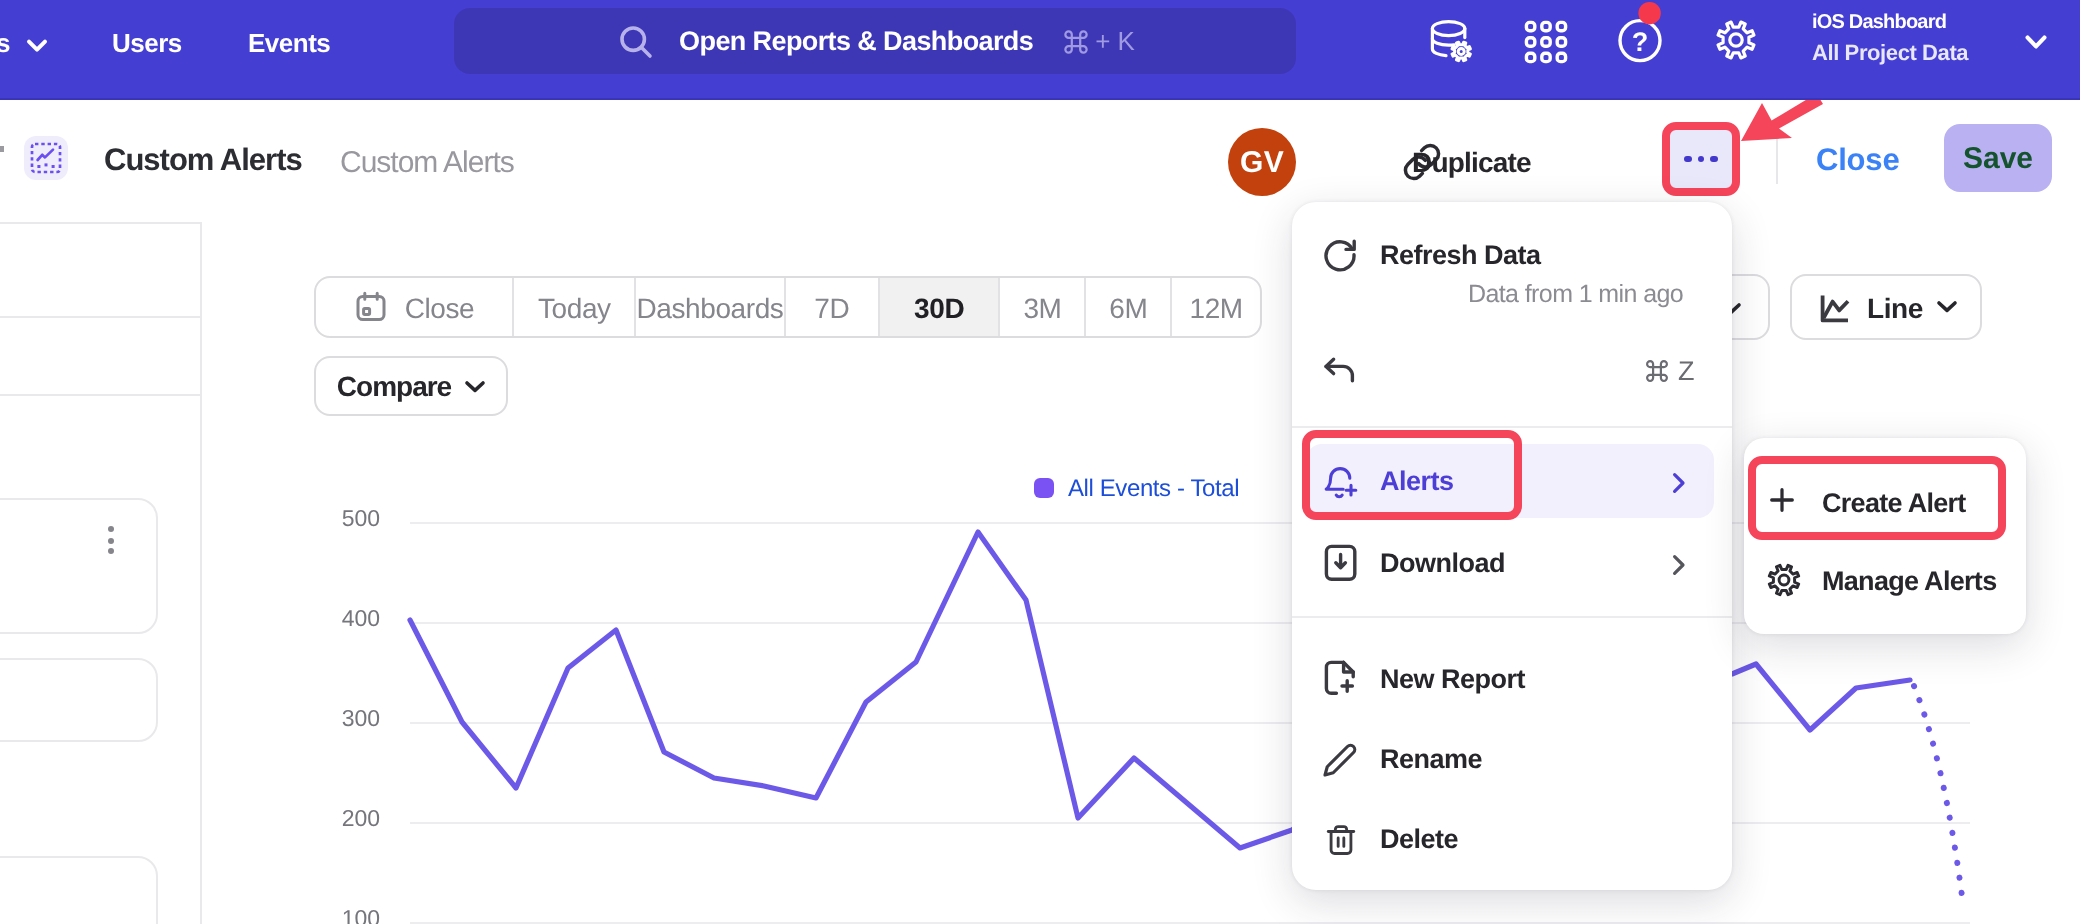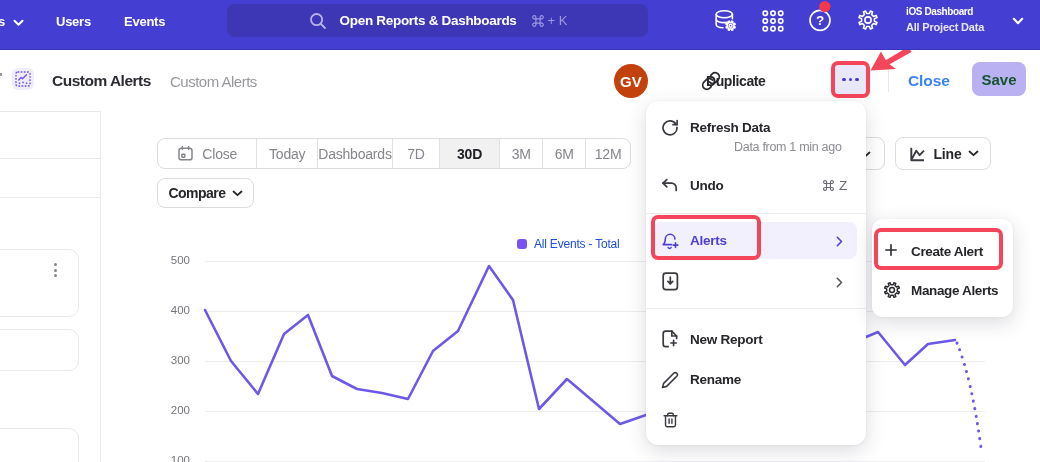--- a/index.html
+++ b/index.html
@@ -152,21 +152,20 @@
     <path d="M15.2 6.6 A7 7 0 1 0 16 9.4"></path>
     <path d="M16.1 2.6 V6.7 H12"></path>
   </svg>
   <div class="mi mtxt" style="left:44px;top:19px;width:150px;position:absolute;">Refresh Data</div>
   <div class="mi msub" style="left:44px;top:39px;width:160px;position:absolute;margin-left:44px;">Data from 1 min ago</div>
 
   <svg class="abs" style="left:15px;top:77px" width="18" height="16" viewBox="0 0 18 16" fill="none" stroke="#3a3a40" stroke-width="1.7" stroke-linecap="round" stroke-linejoin="round">
     <path d="M5.8 1.6 L2 5.2 L5.8 8.8"></path>
     <path d="M2 5.2 H10.6 A4.6 4.6 0 0 1 15.2 9.8 V12.4"></path>
   </svg>
-  <div class="mi mtxt" style="left:44px;top:77px;position:absolute;">Undo</div>
   <div class="abs" style="left:176px;top:77px;display:flex;align-items:center;gap:4px;color:#6b6b72;">
     <svg width="13" height="13" viewBox="0 0 20 20" fill="none" stroke="#6b6b72" stroke-width="1.7">
         <path d="M7 7 h6 v6 h-6 z M7 7 H4.8 A2.3 2.3 0 1 1 7 4.8 V7 M13 7 V4.8 A2.3 2.3 0 1 1 15.2 7 H13 M13 13 h2.2 a2.3 2.3 0 1 1 -2.2 2.2 V13 M7 13 v2.2 A2.3 2.3 0 1 1 4.8 13 H7"></path>
       </svg>
     <span style="font-size:13.5px;font-weight:500;">Z</span>
   </div>
   <div class="mdiv" style="top:112px"></div>
 
   <div id="alertrow"></div>
   <div id="alertbox"></div>
@@ -177,20 +176,21 @@
   </svg>
   <div class="mi" style="left:44px;top:132px;position:absolute;font-size:13.5px;font-weight:700;letter-spacing:-0.25px;color:#4d3ed6;z-index:6">Alerts</div>
   <svg class="abs" style="left:190px;top:135px;z-index:6" width="7" height="11" viewBox="0 0 7 11" fill="none" stroke="#4d3ed6" stroke-width="1.6" stroke-linecap="round" stroke-linejoin="round">
       <path d="M1.3 1.3 L5.5 5.5 L1.3 9.7"></path>
     </svg>
 
   <svg class="abs" style="left:16px;top:171px" width="17" height="19" viewBox="0 0 17 19" fill="none" stroke="#3a3a40" stroke-width="1.7" stroke-linecap="round" stroke-linejoin="round">
     <rect x="1.2" y="1.2" width="14.2" height="16.4" rx="2.6"></rect>
     <path d="M8.3 5.2 V11.9 M5.9 9.4 L8.3 11.9 L10.7 9.4"></path>
   </svg>
+  <div class="mi mtxt" style="left:44px;top:173px;position:absolute;">Download</div>
   <svg class="abs" style="left:190px;top:176px" width="7" height="11" viewBox="0 0 7 11" fill="none" stroke="#55555c" stroke-width="1.6" stroke-linecap="round" stroke-linejoin="round">
       <path d="M1.3 1.3 L5.5 5.5 L1.3 9.7"></path>
     </svg>
   <div class="mdiv" style="top:207px"></div>
 
   <svg class="abs" style="left:16px;top:229px" width="17" height="19" viewBox="0 0 17 19" fill="none" stroke="#3a3a40" stroke-width="1.7" stroke-linecap="round" stroke-linejoin="round">
     <path d="M9.8 1.2 H3.6 A2.4 2.4 0 0 0 1.2 3.6 V14.2 A2.4 2.4 0 0 0 3.6 16.6 H6.2"></path>
     <path d="M9.8 1.2 L14.6 6 V8.4"></path>
     <path d="M9.8 1.2 V6 H14.6"></path>
     <path d="M11.6 10.4 V15.6 M9 13 H14.2"></path>
@@ -201,20 +201,21 @@
     <path d="M17 3a2.828 2.828 0 1 1 4 4L7.5 20.5 2 22l1.5-5.5L17 3z"></path>
   </svg>
   <div class="mi mtxt" style="left:44px;top:271px;position:absolute;">Rename</div>
 
   <svg class="abs" style="left:16px;top:310px" width="17" height="18" viewBox="0 0 24 24" fill="none" stroke="#3a3a40" stroke-width="2" stroke-linecap="round" stroke-linejoin="round">
     <path d="M3 6h18"></path>
       <path d="M19 6v13a2.5 2.5 0 0 1-2.5 2.5h-9A2.5 2.5 0 0 1 5 19V6"></path>
     <path d="M8 6V4.5A2 2 0 0 1 10 2.5h4a2 2 0 0 1 2 2V6"></path>
       <path d="M10 10.5v6M14 10.5v6"></path>
   </svg>
+  <div class="mi mtxt" style="left:44px;top:311px;position:absolute;">Delete</div>
 </div>
 
 <div id="submenu">
   <svg class="abs" style="left:13px;top:25px" width="12" height="12" viewBox="0 0 14 14" fill="none" stroke="#2b2b31" stroke-width="1.9" stroke-linecap="round">
       <path d="M7 1 V13 M1 7 H13"></path>
     </svg>
   <div class="smtxt" style="top:25px;">Create Alert</div>
   <div id="createbox"></div>
   <svg class="abs" style="left:11px;top:62px" width="18" height="18" viewBox="0 0 22 22" fill="none" stroke="#2b2b31" stroke-width="1.8" stroke-linejoin="round">
     <path d="M17.46 12.37 L19.97 13.45 L19.07 15.62 L16.53 14.60 L14.60 16.53 L15.62 19.07 L13.45 19.97 L12.37 17.46 L9.63 17.46 L8.55 19.97 L6.38 19.07 L7.40 16.53 L5.47 14.60 L2.93 15.62 L2.03 13.45 L4.54 12.37 L4.54 9.63 L2.03 8.55 L2.93 6.38 L5.47 7.40 L7.40 5.47 L6.38 2.93 L8.55 2.03 L9.63 4.54 L12.37 4.54 L13.45 2.03 L15.62 2.93 L14.60 5.47 L16.53 7.40 L19.07 6.38 L19.97 8.55 L17.46 9.63 Z"></path>

